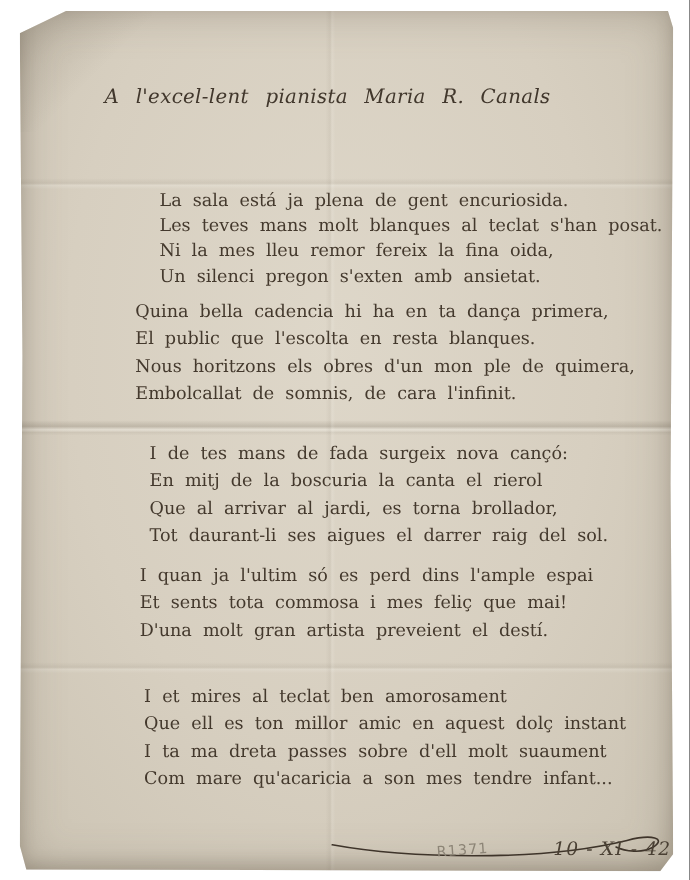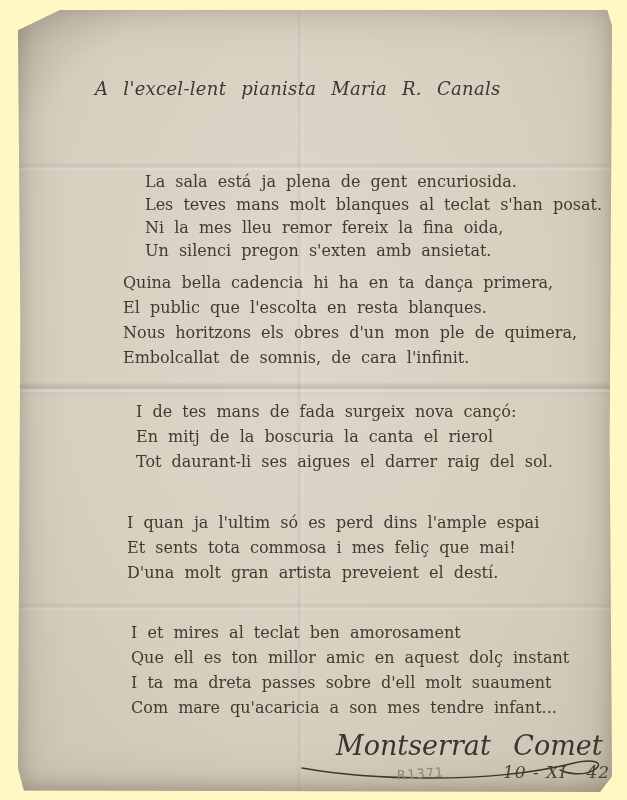--- a/index.html
+++ b/index.html
@@ -1,19 +1,19 @@
 <!DOCTYPE html>
 <html><head>
 <meta charset="utf-8">
 <style>
   html,body{margin:0;padding:0;background:#000;}
   #stage{
     position:relative;
     width:627px;height:800px;
-    background:#fef9c3;
+    background:#ffffff;
     overflow:hidden;
     font-family:"DejaVu Serif", serif;
   }
   
   #paper{
     position:absolute;left:18px;top:10px;width:594px;height:782px;
     background:
       radial-gradient(ellipse at 48% 38%, #ded7c9 0%, #d7cfc0 55%, #cdc5b5 92%, #c4bcab 100%);
     clip-path:polygon(42px 0, 99.2% 0, 100% 2%, 99.6% 55%, 100% 98%, 98% 100%, 1% 99.8%, 0 97%, 0.4% 40%, 0 2.6%);
     box-shadow:0 0 18px rgba(0,0,0,0.9);
@@ -77,37 +77,37 @@
   <div id="stanza-2" class="stanza">
     <div class="line">Quina bella cadencia hi ha en ta dança primera,</div>
     <div class="line">El public que l'escolta en resta blanques.</div>
     <div class="line">Nous horitzons els obres d'un mon ple de quimera,</div>
     <div class="line">Embolcallat de somnis, de cara l'infinit.</div>
   </div>
 
   <div id="stanza-3" class="stanza">
     <div class="line">I de tes mans de fada surgeix nova cançó:</div>
     <div class="line">En mitj de la boscuria la canta el rierol</div>
+    <div class="line">Que al arrivar al jardi, es torna brollador,</div>
     <div class="line">Tot daurant-li ses aigues el darrer raig del sol.</div>
   </div>
 
   <div id="stanza-4" class="stanza">
     <div class="line">I quan ja l'ultim só es perd dins l'ample espai</div>
     <div class="line">Et sents tota commosa i mes feliç que mai!</div>
     <div class="line">D'una molt gran artista preveient el destí.</div>
   </div>
 
   <div id="stanza-5" class="stanza">
     <div class="line">I et mires al teclat ben amorosament</div>
     <div class="line">Que ell es ton millor amic en aquest dolç instant</div>
     <div class="line">I ta ma dreta passes sobre d'ell molt suaument</div>
     <div class="line">Com mare qu'acaricia a son mes tendre infant...</div>
   </div>
 
-  <div id="signature" class="hand">Montserrat Comet</div>
 
   <svg id="signature-flourish" width="315" height="34" viewBox="0 0 315 34">
     <path d="M4 16 C 70 28, 190 32, 272 12 C 295 6, 308 10, 296 18 C 286 24, 270 22, 262 18" fill="none" stroke="#3e342a" stroke-width="1.4" stroke-linecap="round"></path>
   </svg>
 
   <div id="date-mark" class="hand">10 - XI - 42</div>
 
   <div id="catalog-mark">R1371</div>
 </div>
 

